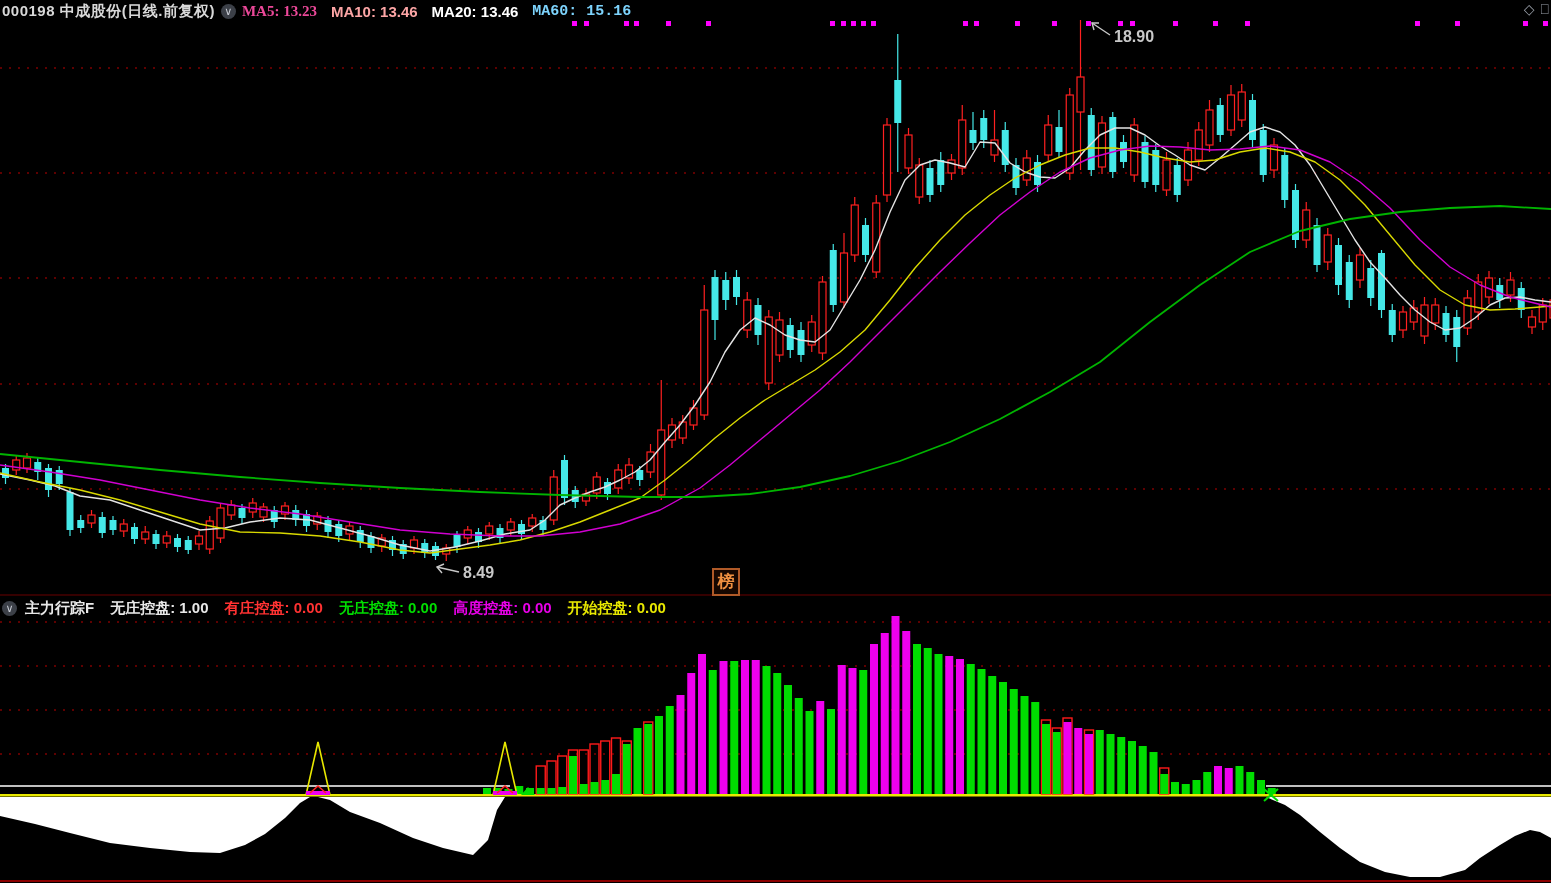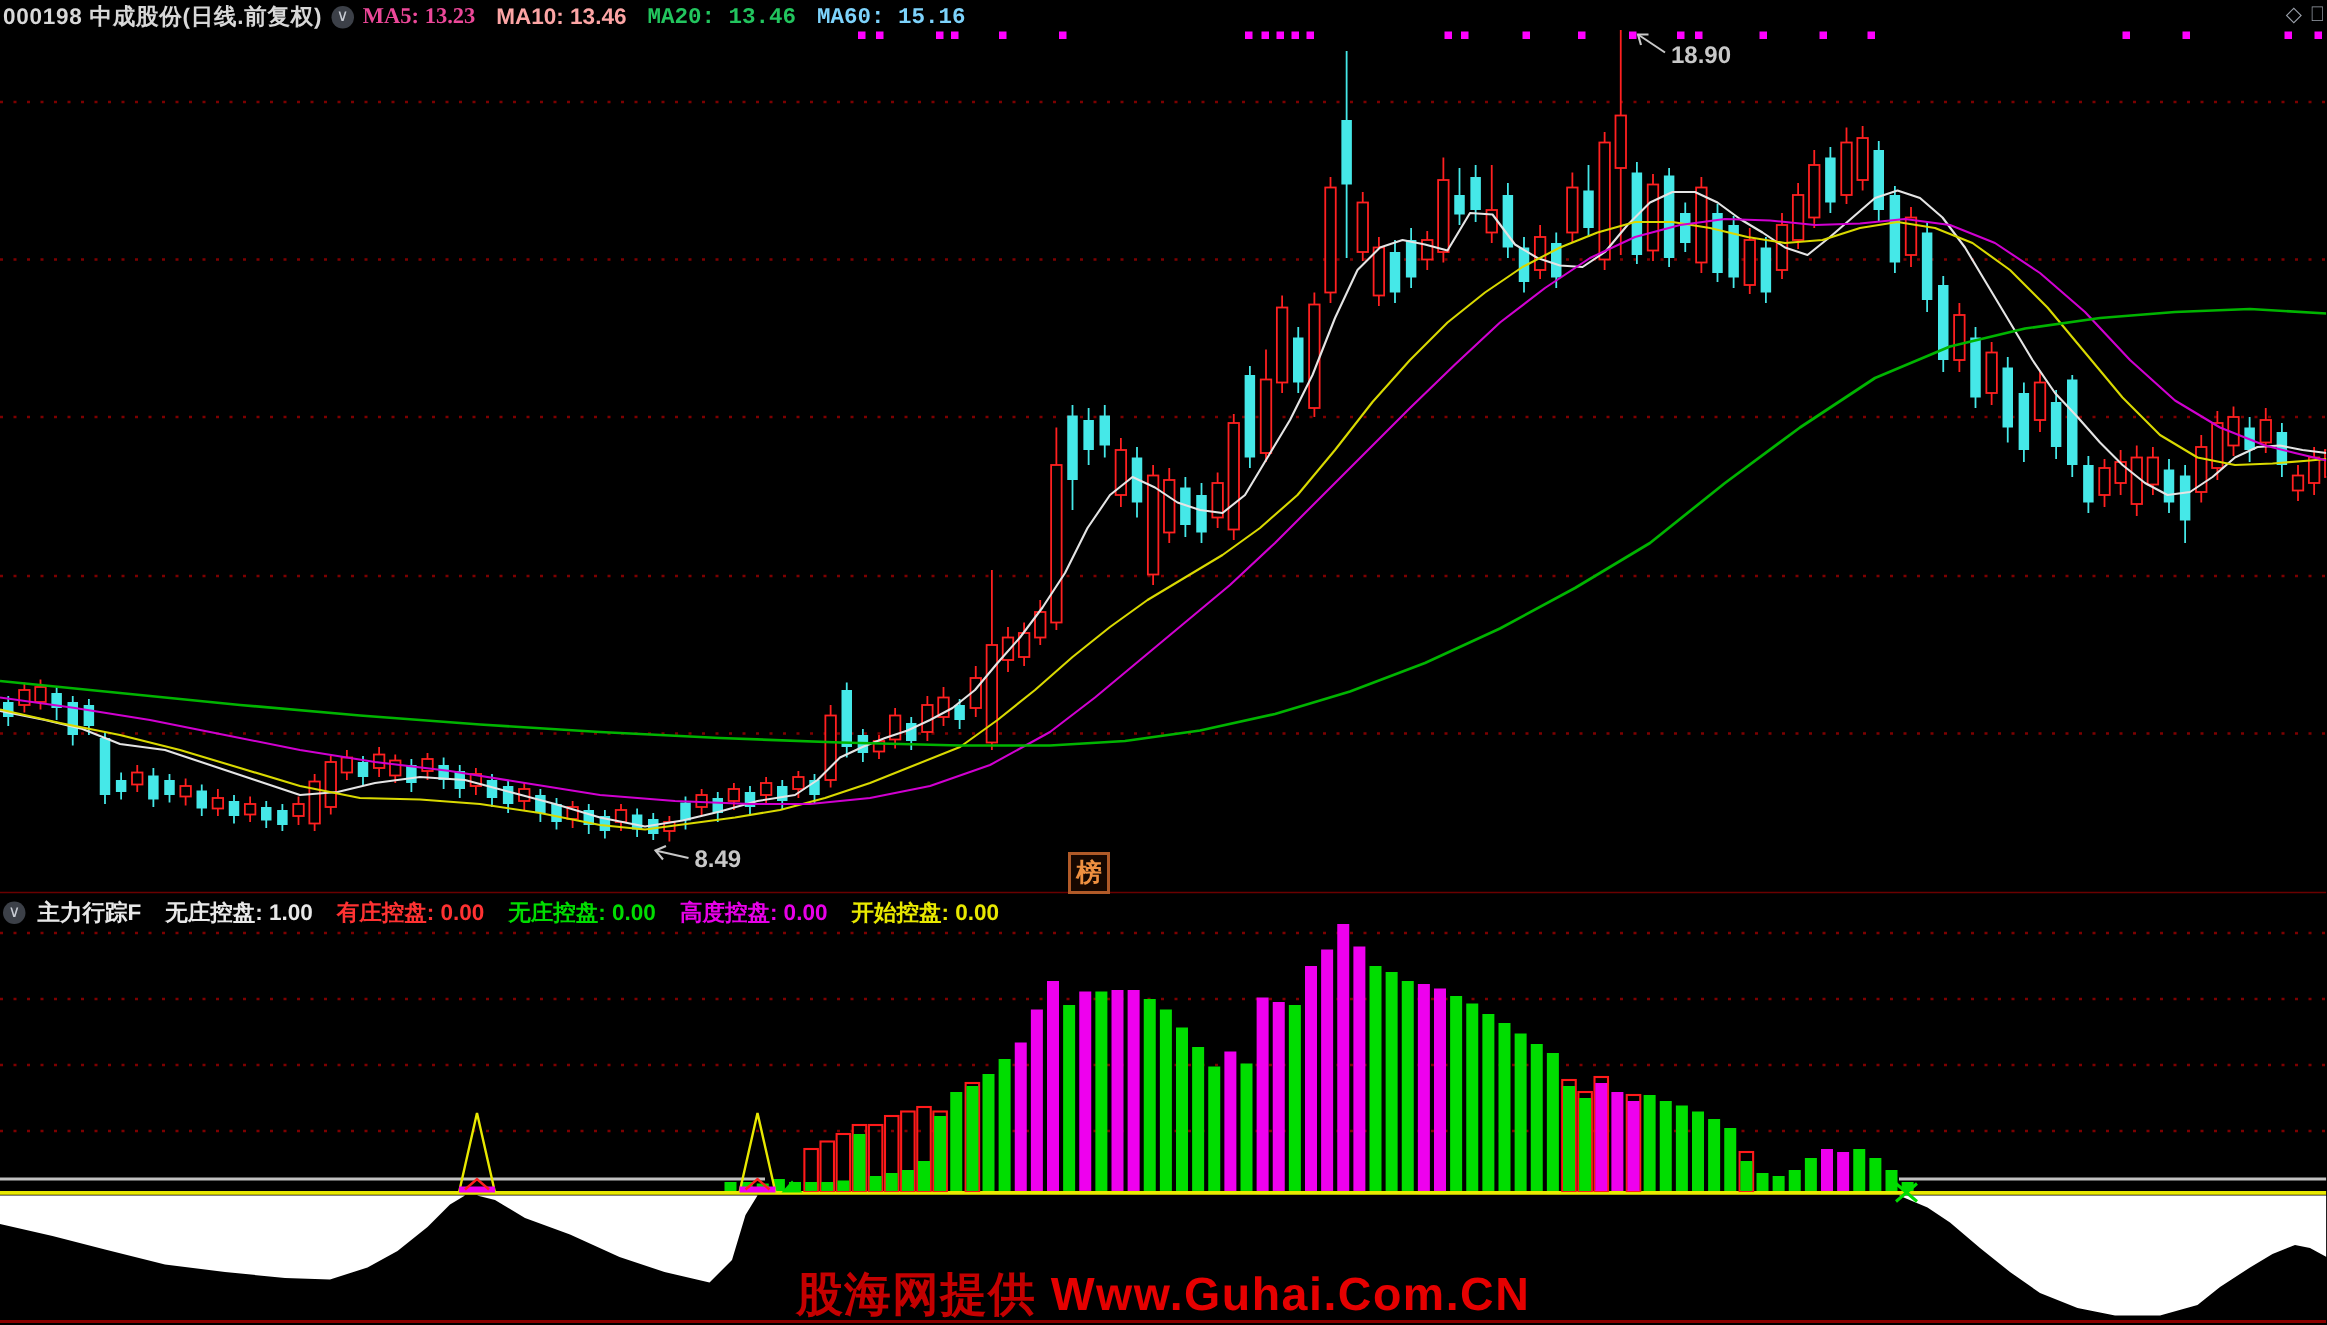--- a/index.html
+++ b/index.html
@@ -491,37 +491,34 @@
         <polyline points="444,564 437,567 442,573" fill="none" stroke="#c8c8c8" stroke-width="1.4"></polyline>
         <text x="463" y="578" fill="#c8c8c8" font-size="16" font-weight="bold">8.49</text>
       </g>
     </svg>
 
   <div class="hdr">
     <span class="t">000198 中成股份(日线.前复权)</span>
     <span class="chev">∨</span>
     <span class="ma" style="color: #ec4899; font-family: Liberation Serif, serif;">MA5: 13.23</span>
     <span class="ma" style="color: #fca5a5;">MA10: 13.46</span>
-    <span class="ma" style="color: #22c55e; font-family: Liberation Mono, monospace;">MA20: 13.46</span>
+    <span class="ma" style="color: #ffffff;">MA20: 13.46</span>
     <span class="ma" style="color: #7dd3fc; font-family: Liberation Mono, monospace;">MA60: 15.16</span>
   </div>
 
   <div class="hdr-icons">
     <span>◇</span>
     <span>⎕</span>
   </div>
 
   <div class="pane-hdr">
     <span class="chev">∨</span>
     <span class="it" style="color: rgb(232, 232, 232);">主力行踪F</span>
     <span class="it" style="color: rgb(232, 232, 232);">无庄控盘: 1.00</span>
     <span class="it" style="color: rgb(255, 50, 50);">有庄控盘: 0.00</span>
     <span class="it" style="color: rgb(0, 221, 0);">无庄控盘: 0.00</span>
     <span class="it" style="color: rgb(232, 0, 232);">高度控盘: 0.00</span>
     <span class="it" style="color: rgb(232, 232, 0);">开始控盘: 0.00</span>
   </div>
 
   <div class="badge">榜</div>
 
-  <div class="wm">
-    <span style="color: rgb(196, 0, 0);">股海网提供 </span><span style="color: rgb(230, 0, 0);">Www.Guhai.Com.CN</span>
-  </div>
 </div>
 
 </body></html>

